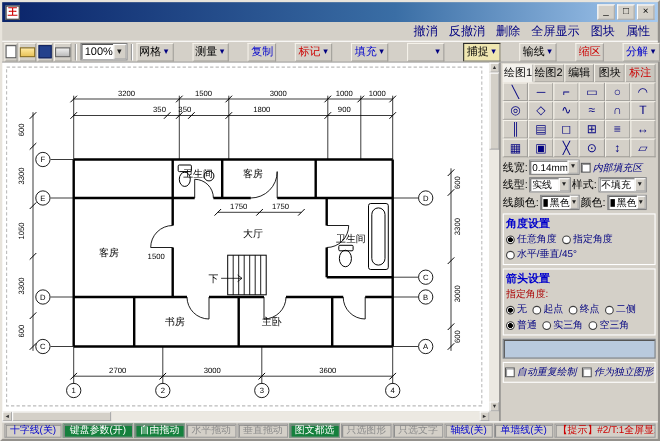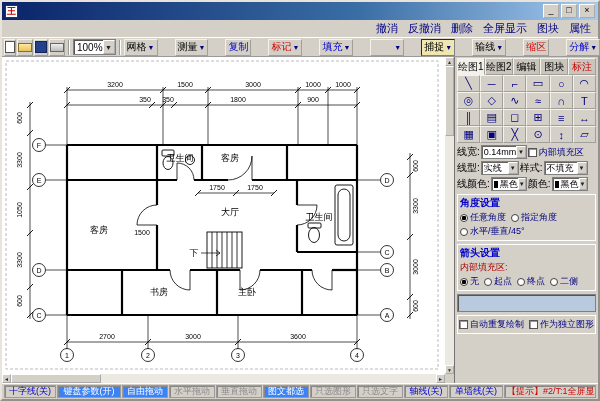--- a/index.html
+++ b/index.html
@@ -44,35 +44,35 @@
   .tabs{display:flex;height:17px;}
   .tab{flex:1;font-size:10px;text-align:center;line-height:16px;border:1px outset #f5f2ea;background:#c9c5bd;white-space:nowrap;overflow:hidden;}
   .tab.active{background:#f3f1ec;border-bottom:1px solid #f3f1ec;}
   .tools-grid{display:grid;grid-template-columns:repeat(6,1fr);}
   .tool{height:17px;border:1px outset #f5f2ea;background:#d4d0c8;color:#000080;font-size:11px;display:flex;align-items:center;justify-content:center;overflow:hidden;}
   .prow{display:flex;align-items:center;font-size:10px;margin-top:2px;gap:1px;white-space:nowrap;}
   .plabel{color:#000;}
   .pcombo{background:#fff;border:1px solid #808080;box-shadow:inset 1px 1px 0 #666;height:14px;font-size:9px;display:flex;align-items:center;padding-left:2px;flex:0 0 auto;}
   .pcombo .dd{margin-left:auto;width:10px;height:12px;background:#d4d0c8;border:1px outset #fff;font-size:6px;line-height:11px;text-align:center;color:#222;}
   .swatch{width:7px;height:7px;background:#000;display:inline-block;margin-right:2px;}
-  .cb{display:flex;align-items:center;font-size:9px;color:#000080;white-space:nowrap;}
+  .cb{display:flex;align-items:center;font-size:9px;color:#000080;white-space:nowrap;font-style:italic;}
   .box{width:9px;height:9px;border:1px solid #555;background:#fff;display:inline-block;margin-right:2px;box-shadow:inset 1px 1px 0 #999;flex:0 0 auto;}
   .group{border:1px groove #fff;margin-top:3px;padding:1px 2px 2px;}
   .sect{color:#0000cc;font-weight:bold;font-size:10px;}
   .sublabel{color:#aa0000;font-size:9px;margin-top:1px;}
   .radios{display:flex;flex-wrap:wrap;column-gap:5px;row-gap:1px;margin-top:1px;}
   .ropt{display:flex;align-items:center;font-size:9px;color:#000080;white-space:nowrap;}
   .rdot{width:8px;height:8px;border:1px solid #404040;border-radius:50%;background:#fff;display:inline-block;margin-right:2px;flex:0 0 auto;}
   .rdot.sel{background:radial-gradient(circle,#000 0 2px,#fff 2.5px);}
   .preview{height:18px;border:1px solid #808080;box-shadow:inset 1px 1px 0 #555;background:#b9cade;margin-top:3px;}
   .bottombox{border:1px groove #fff;margin-top:3px;padding:2px 1px;display:flex;gap:5px;}
   
   .statusbar{height:16px;flex:0 0 16px;display:flex;gap:1px;padding:1px 2px;border-top:1px solid #fff;}
   .seg{border:1px solid #9a9a9a;box-shadow:inset 1px 1px 0 #888;height:13px;font-size:9px;display:flex;align-items:center;justify-content:center;overflow:hidden;white-space:nowrap;background:#d4d0c8;}
-  .seg.on{background:#3b82f6;color:#fff;text-align:center;}
+  .seg.on{background:#15803d;color:#fff;text-align:center;}
   .seg.dim{color:#8b8b8b;}
   .seg.link{color:#0000cc;}
   .seg.hint{color:#cc0000;justify-content:flex-start;padding-left:2px;}
 </style>
 </head>
 <body>
 
 <div class="window">
 
   <div class="titlebar">
@@ -429,37 +429,51 @@
             </span>
             <span class="ropt">
               <span class="rdot"></span>
               <span>水平/垂直/45°</span>
             </span>
           </div>
       </div>
 
       <div class="group">
         <div class="sect">箭头设置</div>
-        <div class="sublabel">内部填充区:</div>
+        <div class="sublabel">指定角度:</div>
         <div class="radios">
             <span class="ropt">
               <span class="rdot sel"></span>
               <span>无</span>
             </span>
             <span class="ropt">
               <span class="rdot"></span>
               <span>起点</span>
             </span>
             <span class="ropt">
               <span class="rdot"></span>
               <span>终点</span>
             </span>
             <span class="ropt">
               <span class="rdot"></span>
               <span>二侧</span>
+            </span>
+          </div>
+        <div class="radios">
+            <span class="ropt">
+              <span class="rdot sel"></span>
+              <span>普通</span>
+            </span>
+            <span class="ropt">
+              <span class="rdot"></span>
+              <span>实三角</span>
+            </span>
+            <span class="ropt">
+              <span class="rdot"></span>
+              <span>空三角</span>
             </span>
           </div>
       </div>
 
       <div class="preview"></div>
 
       <div class="bottombox">
         <span class="cb">
           <span class="box"></span>
           <span>自动重复绘制</span>

